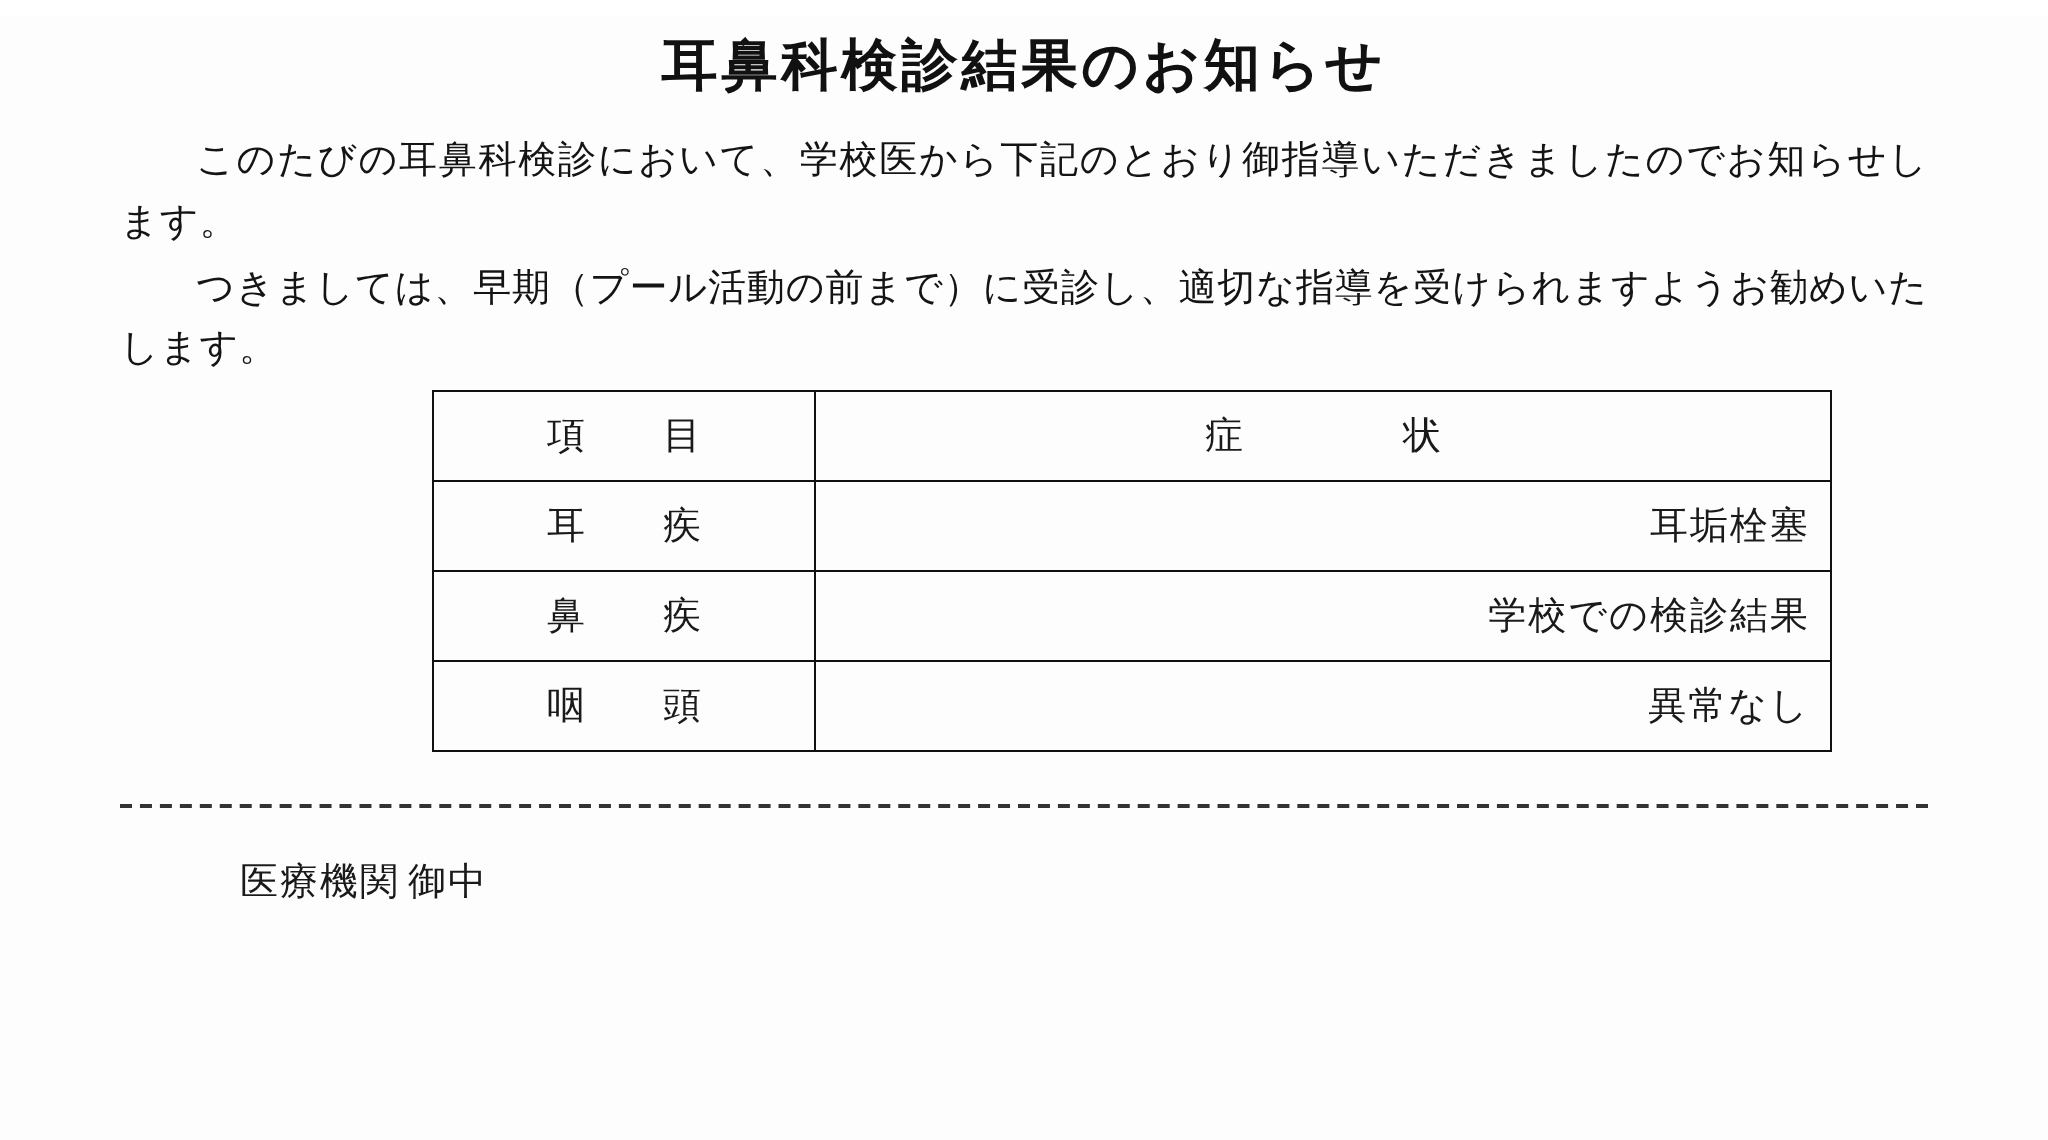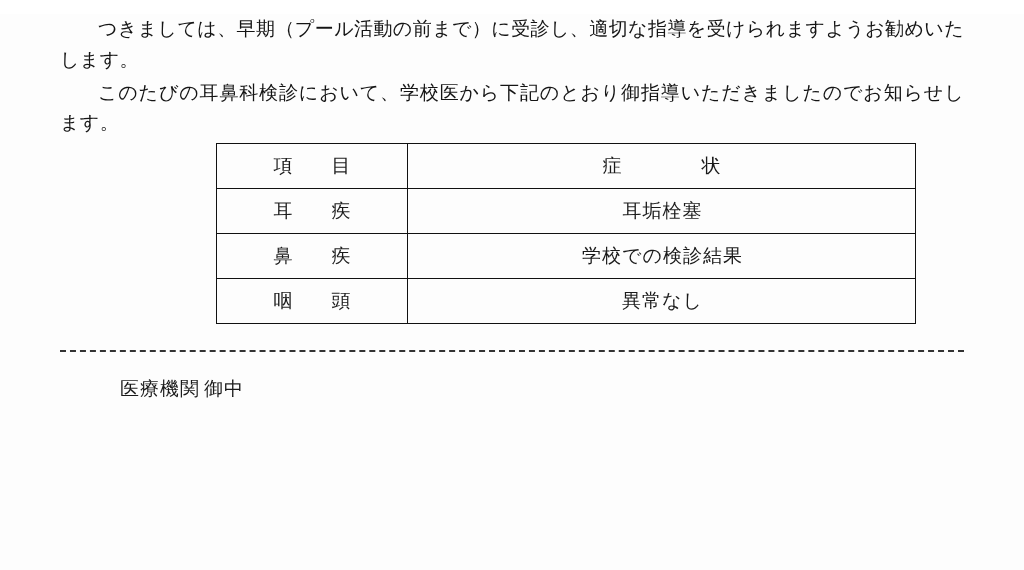--- a/index.html
+++ b/index.html
@@ -82,21 +82,21 @@
     width: 170px;
     text-align: center;
     letter-spacing: 10px;
     text-indent: 10px;
   }
   table.result-table th.col-sym {
     letter-spacing: 14px;
     text-indent: 14px;
   }
   table.result-table td.col-sym {
-    text-align: center;
+    text-align: right;
     letter-spacing: 1px;
     padding-left: 12px;
   }
   .divider {
     margin: 26px 60px 0 60px;
     border-top: 2px dashed #333;
     height: 0;
   }
   .addressee {
     margin: 24px 0 0 120px;
@@ -114,24 +114,25 @@
     height: 14px;
     background: linear-gradient(to bottom, rgba(253,253,253,0), rgba(253,253,253,1));
     pointer-events: none;
   }
 </style>
 </head>
 <body>
 
 <div class="page">
 
+  <h1 class="doc-title">耳鼻科検診結果のお知らせ</h1>
 
   <div class="body-block">
+    <p class="para">このたびの耳鼻科検診において、学校医から下記のとおり御指導いただきましたのでお知らせします。</p>
     <p class="para">つきましては、早期（プール活動の前まで）に受診し、適切な指導を受けられますようお勧めいたします。</p>
-    <p class="para">このたびの耳鼻科検診において、学校医から下記のとおり御指導いただきましたのでお知らせします。</p>
   </div>
 
 
   <div class="table-wrap">
     <table class="result-table">
       <thead>
         <tr>
           <th class="col-item">項　目</th>
           <th class="col-sym">症　　状</th>
         </tr>

